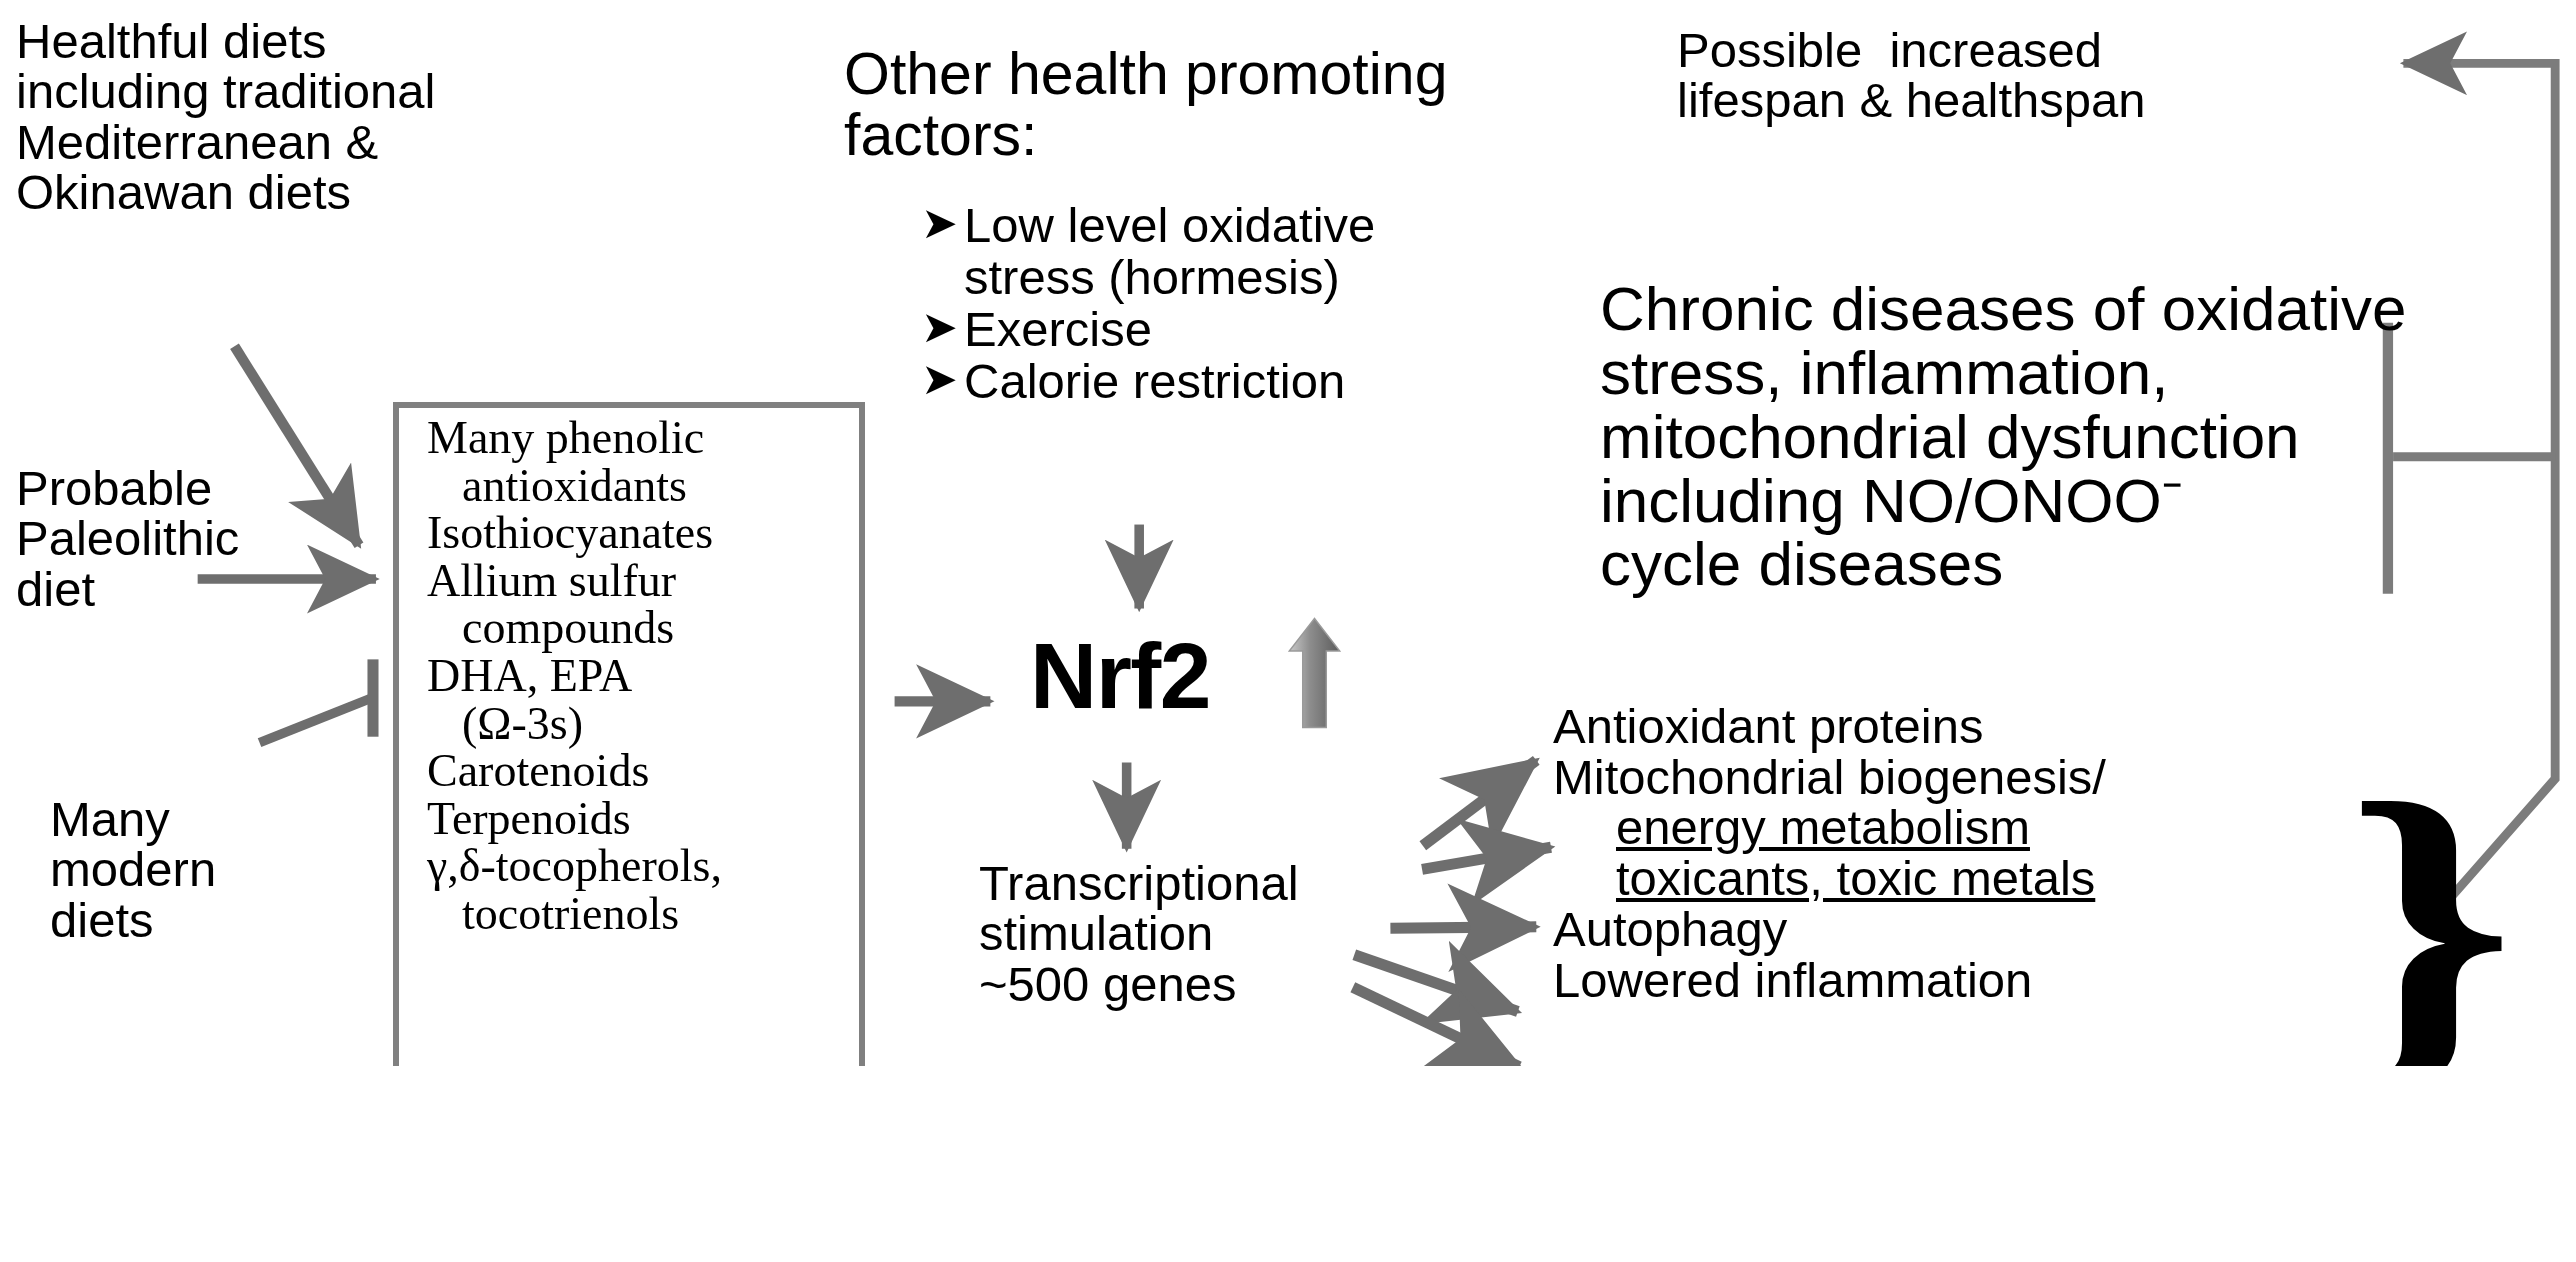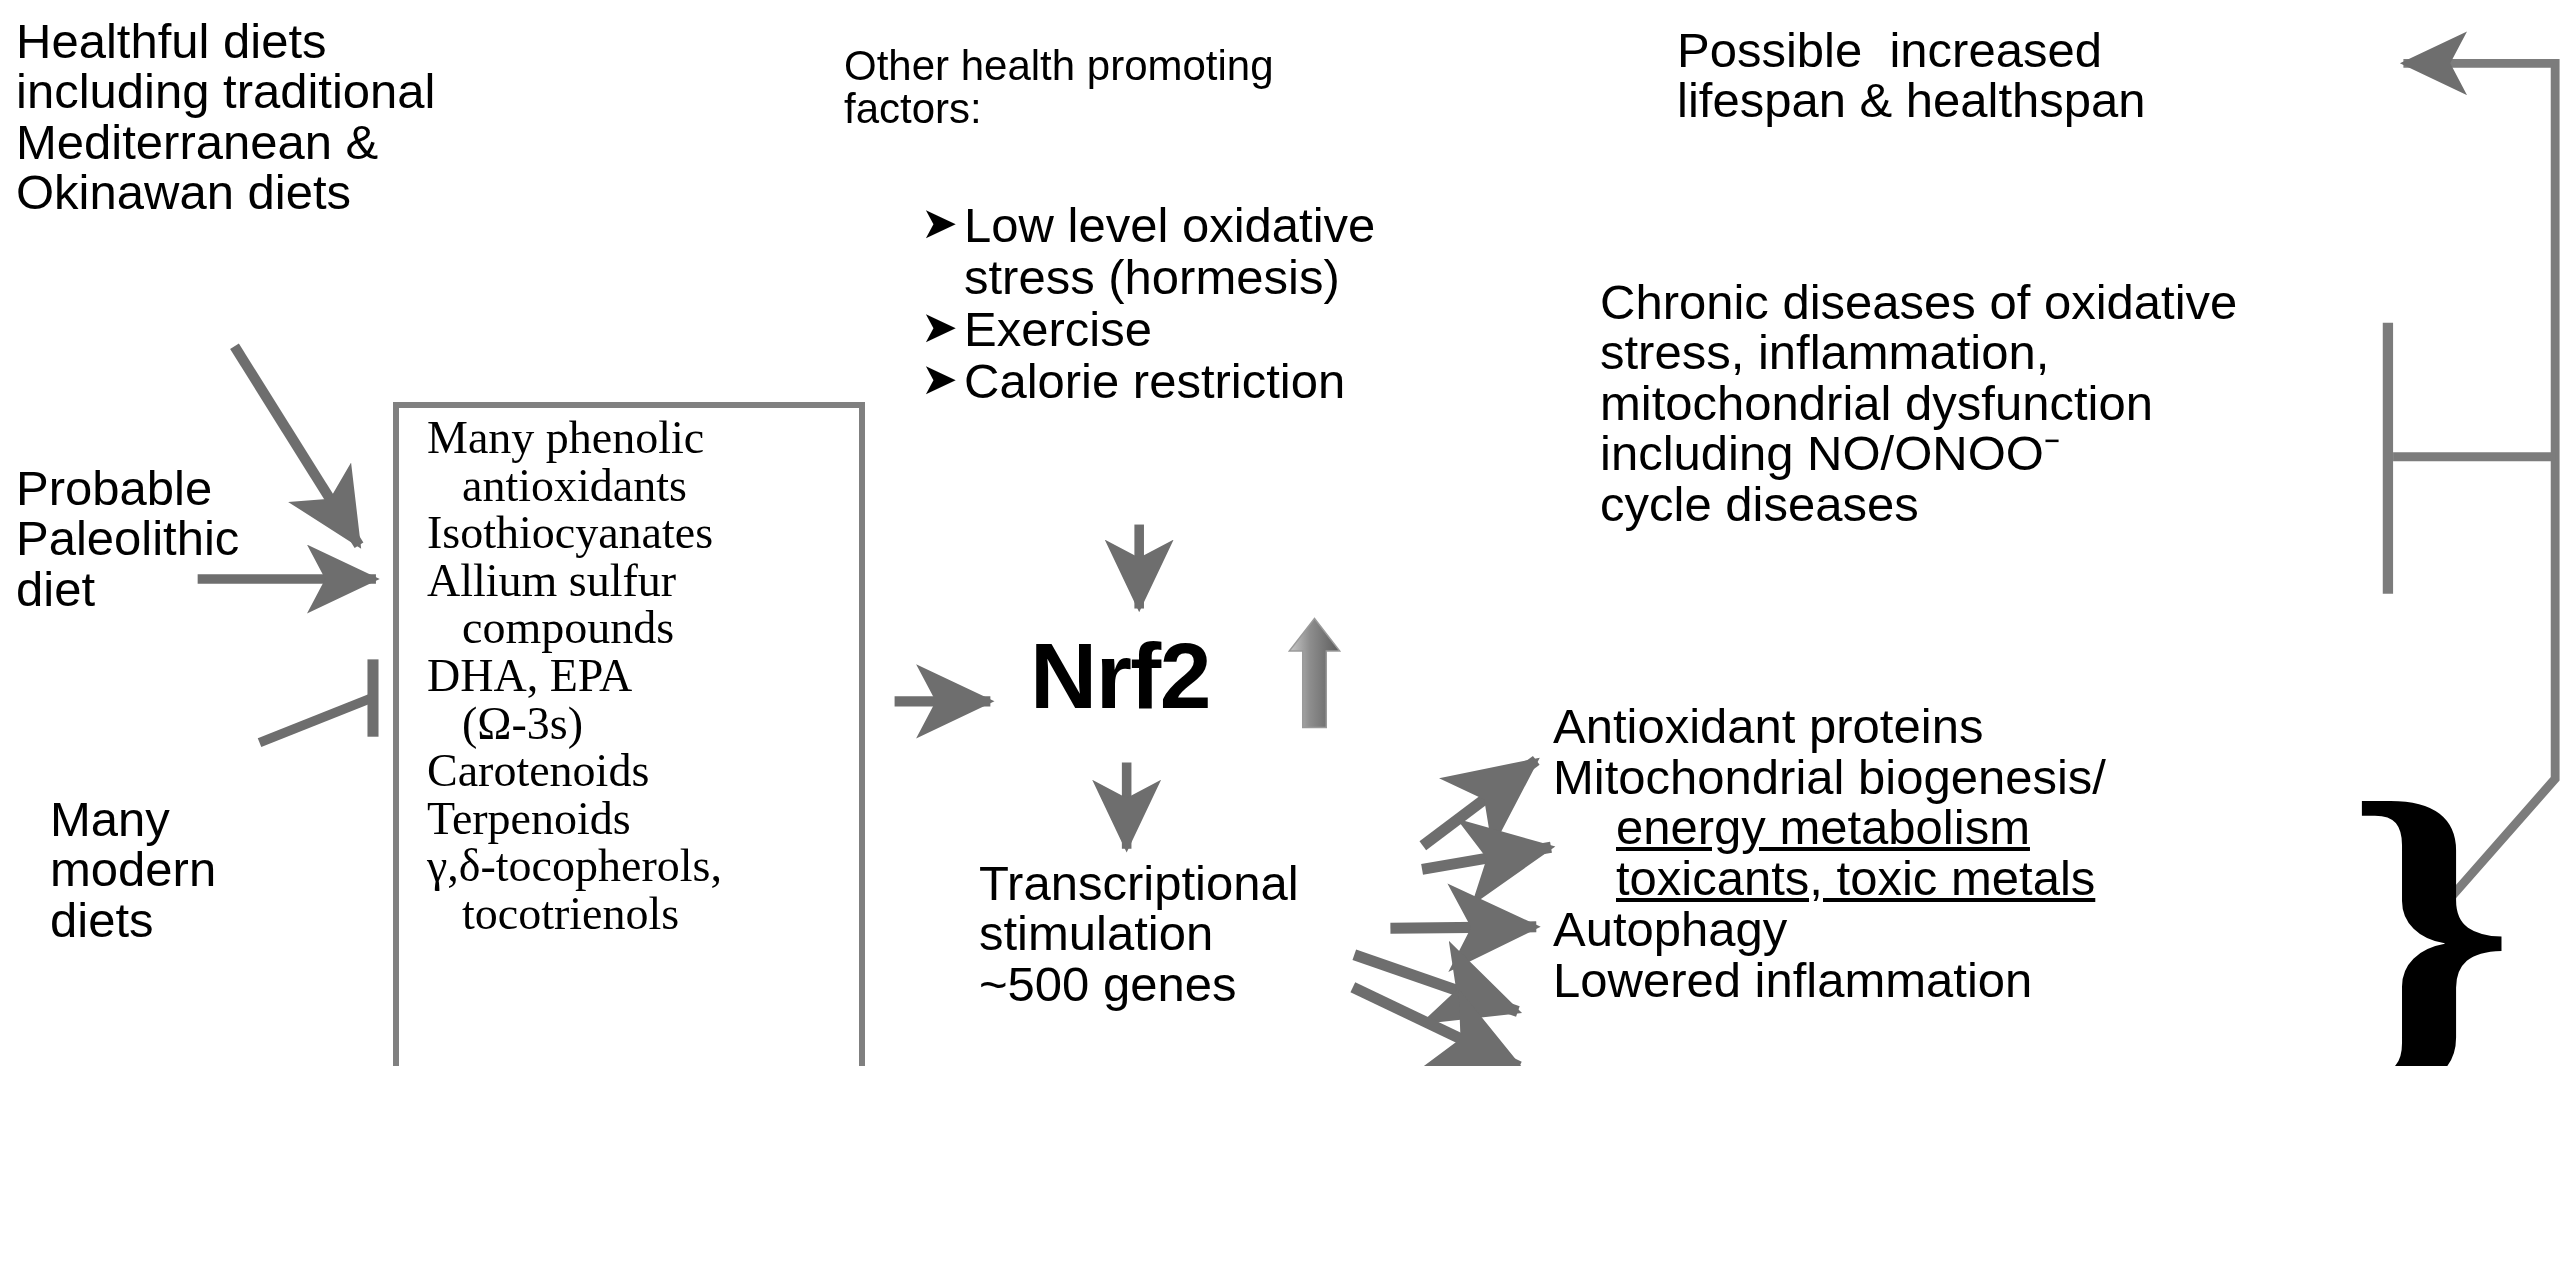--- a/index.html
+++ b/index.html
@@ -33,38 +33,38 @@
   #phyto-list{
     position:absolute;left:0;top:5.9px;width:100%;
     font-family:"Liberation Serif", serif;
     font-size:46px;
     line-height:1.035;
   }
   #phyto-list .li{padding-left:28px;}
   #phyto-list .li.cont{padding-left:63px;}
 
   
-  #other-factors-title{left:844px;top:44px;font-size:42px;}
+  #other-factors-title{left:844px;top:44px;font-size:59px;}
   #other-factors-list{position:absolute;left:921px;top:200px;font-size:49px;line-height:1.06;}
   #other-factors-list .bi{display:flex;align-items:flex-start;}
   #other-factors-list .bullet{
     width:43px;flex:0 0 43px;font-size:44px;line-height:1.06;
   }
   #other-factors-list .btxt{white-space:pre;}
 
   #nrf2-label{
     left:1030px;top:629px;
     font-size:93px;font-weight:bold;letter-spacing:-1.5px;
   }
   #nrf2-uparrow{position:absolute;left:1288px;top:617px;width:53px;height:112px;}
   #transcriptional{left:979px;top:858px;font-size:49px;}
 
   
   #possible-increase{left:1677px;top:25px;font-size:49px;}
-  #chronic-diseases {left:1600px;top:277px;font-size:49px;}
+  #chronic-diseases {left:1600px;top:277px;font-size:62px;}
   #outcomes{position:absolute;left:1553px;top:701px;font-size:49px;line-height:1.035;}
   #outcomes .oi{white-space:pre;}
   #outcomes .oi.cont{padding-left:63px;text-decoration:underline;}
 
   #brace{
     position:absolute;left:2345px;top:752px;
     font-family:"Liberation Serif", serif;
     font-size:346px;font-weight:bold;
     line-height:1;color:#000;
     transform:scaleX(1.25);

